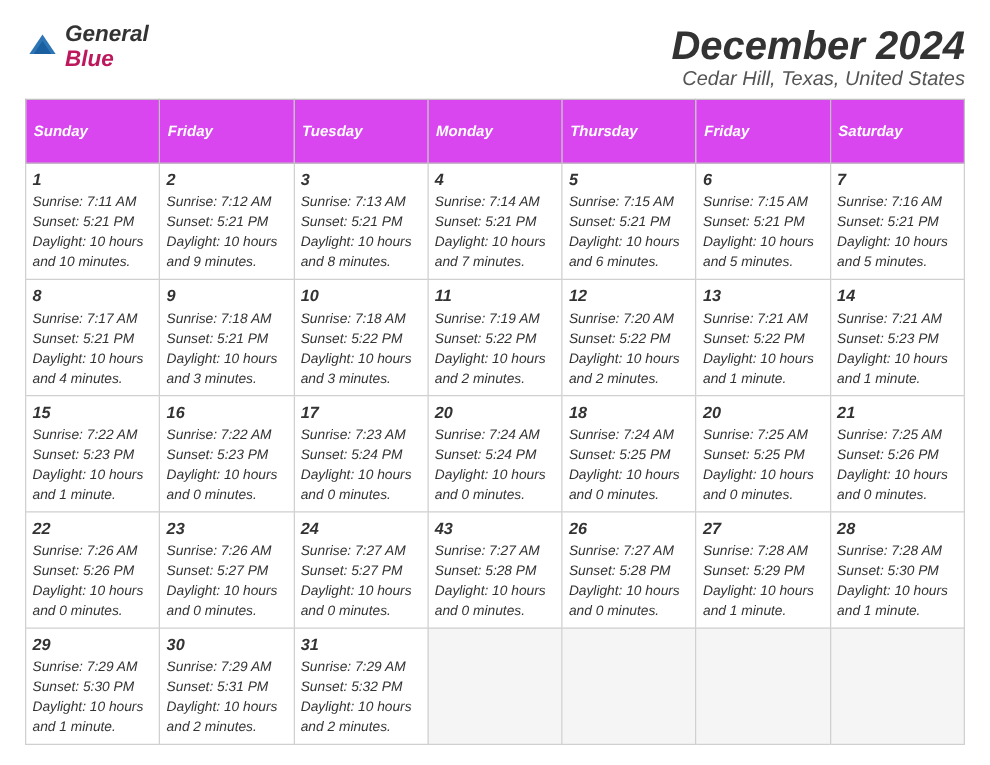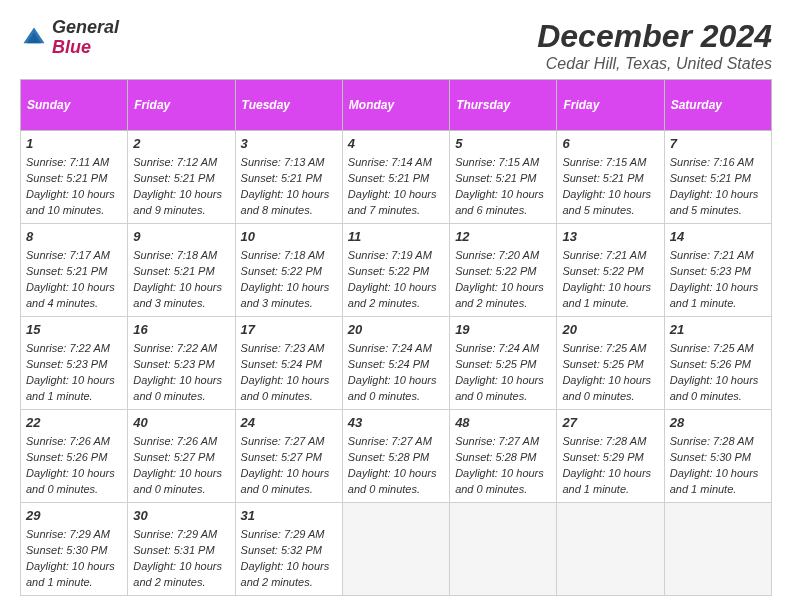--- a/index.html
+++ b/index.html
@@ -193,51 +193,51 @@
           </td>
           <td>
             <span class="day-num">17</span>
             <div class="day-info">Sunrise: 7:23 AM<br>Sunset: 5:24 PM<br>Daylight: 10 hours and 0 minutes.</div>
           </td>
           <td>
             <span class="day-num">20</span>
             <div class="day-info">Sunrise: 7:24 AM<br>Sunset: 5:24 PM<br>Daylight: 10 hours and 0 minutes.</div>
           </td>
           <td>
-            <span class="day-num">19</span>
+            <span class="day-num">18</span>
             <div class="day-info">Sunrise: 7:24 AM<br>Sunset: 5:25 PM<br>Daylight: 10 hours and 0 minutes.</div>
           </td>
           <td>
             <span class="day-num">20</span>
             <div class="day-info">Sunrise: 7:25 AM<br>Sunset: 5:25 PM<br>Daylight: 10 hours and 0 minutes.</div>
           </td>
           <td>
             <span class="day-num">21</span>
             <div class="day-info">Sunrise: 7:25 AM<br>Sunset: 5:26 PM<br>Daylight: 10 hours and 0 minutes.</div>
           </td>
         </tr>
         <tr>
           <td>
             <span class="day-num">22</span>
             <div class="day-info">Sunrise: 7:26 AM<br>Sunset: 5:26 PM<br>Daylight: 10 hours and 0 minutes.</div>
           </td>
           <td>
-            <span class="day-num">40</span>
+            <span class="day-num">23</span>
             <div class="day-info">Sunrise: 7:26 AM<br>Sunset: 5:27 PM<br>Daylight: 10 hours and 0 minutes.</div>
           </td>
           <td>
             <span class="day-num">24</span>
             <div class="day-info">Sunrise: 7:27 AM<br>Sunset: 5:27 PM<br>Daylight: 10 hours and 0 minutes.</div>
           </td>
           <td>
             <span class="day-num">43</span>
             <div class="day-info">Sunrise: 7:27 AM<br>Sunset: 5:28 PM<br>Daylight: 10 hours and 0 minutes.</div>
           </td>
           <td>
-            <span class="day-num">48</span>
+            <span class="day-num">26</span>
             <div class="day-info">Sunrise: 7:27 AM<br>Sunset: 5:28 PM<br>Daylight: 10 hours and 0 minutes.</div>
           </td>
           <td>
             <span class="day-num">27</span>
             <div class="day-info">Sunrise: 7:28 AM<br>Sunset: 5:29 PM<br>Daylight: 10 hours and 1 minute.</div>
           </td>
           <td>
             <span class="day-num">28</span>
             <div class="day-info">Sunrise: 7:28 AM<br>Sunset: 5:30 PM<br>Daylight: 10 hours and 1 minute.</div>
           </td>

